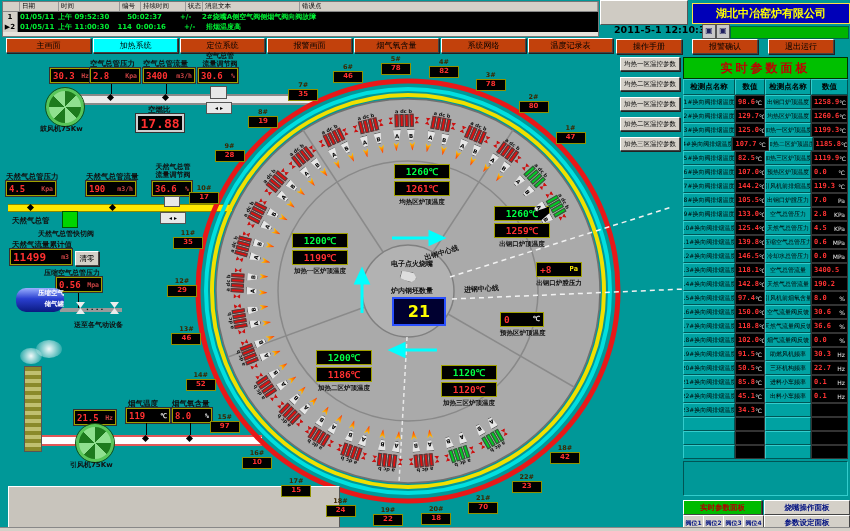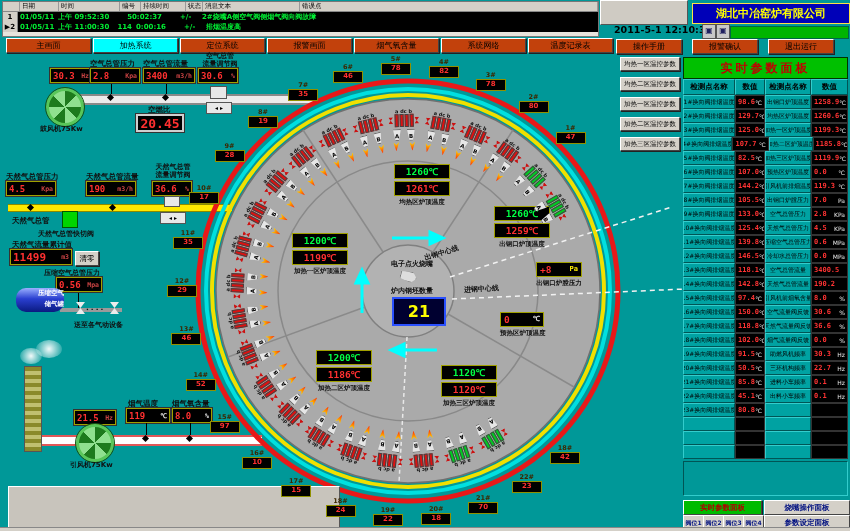--- a/index.html
+++ b/index.html
@@ -765,21 +765,21 @@
 <div class="abs" style="left:210px;top:86px;width:15px;height:11px;background:#e8e8e8;border:1px solid #555"></div>
 <div class="spin" style="left:206px;top:102px;width:24px;height:10px">◂ ▸</div>
 <div class="stub" style="left:111px;top:84px;height:10px"></div>
 <div class="dot" style="left:108px;top:95px"></div>
 <div class="stub" style="left:166px;top:84px;height:10px"></div>
 <div class="dot" style="left:163px;top:95px"></div>
 <div class="fan" style="left:46px;top:88px"></div>
 <div class="lbl" style="left:40px;top:124px;font-size:7px">鼓风机75Kw</div>
 <div class="lbl" style="left:148px;top:105px">空燃比</div>
 <div class="disp" style="left:136px;top:114px;width:48px;height:18px;border:2px solid #cfcfcf;justify-content:center">
-  <span class="v" style="font-size:13px">20.45</span>
+  <span class="v" style="font-size:13px">17.88</span>
   </div>
 
 <div class="lbl" style="left:6px;top:172px">天然气总管压力</div>
 <div class="disp" style="left:6px;top:181px;width:50px;height:15px">
   <span class="v">4.5</span>
     <span class="u">Kpa</span>
   </div>
 <div class="lbl" style="left:86px;top:172px">天然气总管流量</div>
 <div class="disp" style="left:86px;top:181px;width:50px;height:15px">
   <span class="v">190</span>
@@ -1111,21 +1111,21 @@
         </div>
         <div class="pc" style="width:46px">出料小车频率</div>
         <div class="pc val" style="width:37px">
           <span class="pv">0.1</span>
           <span class="pu">Hz</span>
         </div>
       </div>
       <div class="prow">
         <div class="pc" style="width:52px">23#换向阀排烟温度</div>
         <div class="pc val" style="width:30px">
-          <span class="pv">80.8</span>
+          <span class="pv">34.3</span>
           <span class="pu">℃</span>
         </div>
         <div class="pc" style="width:46px"></div>
         <div class="pc val" style="width:37px">
           <span class="pv"></span>
           <span class="pu"></span>
         </div>
       </div>
       <div class="prow">
         <div class="pc" style="width:52px"></div>

